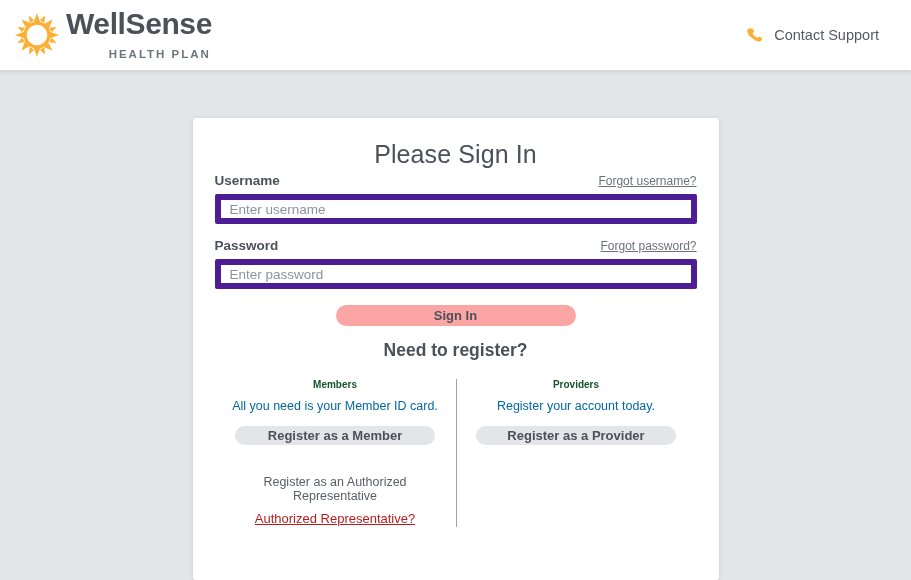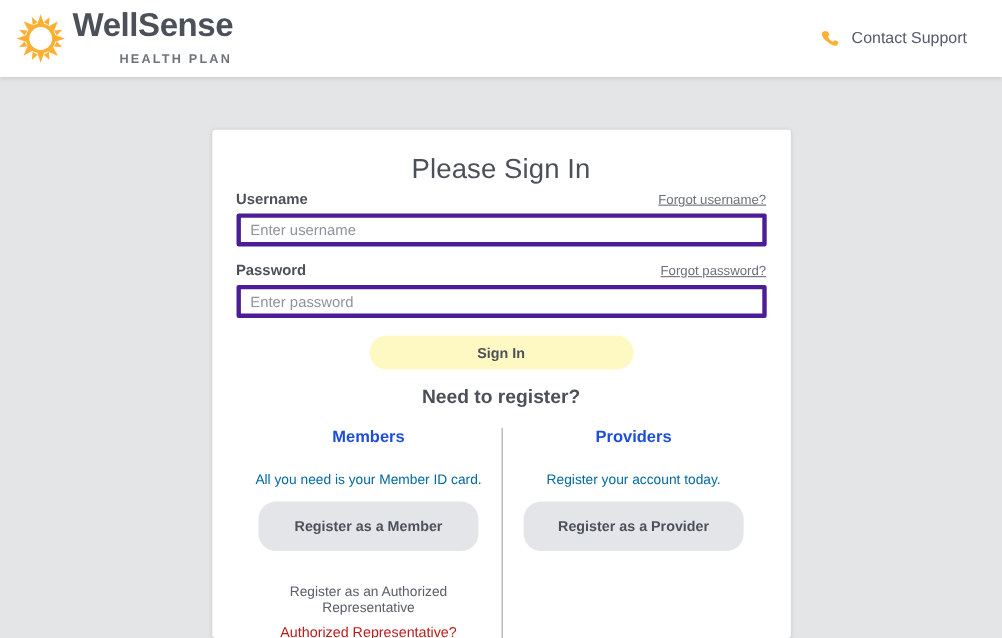--- a/index.html
+++ b/index.html
@@ -117,43 +117,43 @@
     font-size: 12px;
     color: #6c717a;
     text-decoration: underline;
     cursor: pointer;
   }
 
   .field-input {
     display: block;
     width: 100%;
     height: 30px;
-    border: 4px solid #4c1d95;
+    border: 6px solid #4c1d95;
     border-radius: 2px;
     padding: 0 9px;
     font-family: "Liberation Sans", sans-serif;
     font-size: 13.5px;
     color: #4c5059;
     background: #fff;
     outline: none;
   }
 
   .field-input::placeholder { color: #8e939b; }
 
   .signin-wrap {
     display: flex;
     justify-content: center;
     margin-top: 16px;
     margin-bottom: 14px;
   }
 
   .signin-button {
     width: 240px;
-    height: 31px;
-    background: #fef9c3;
+    height: 21px;
+    background: #fca5a5;
     border: none;
     border-radius: 16px;
     font-family: "Liberation Sans", sans-serif;
     font-size: 13px;
     font-weight: bold;
     color: #4c5059;
     cursor: pointer;
   }
 
   
@@ -182,36 +182,36 @@
   .divider {
     position: absolute;
     left: 50%;
     top: 0;
     bottom: 0;
     width: 1px;
     background: #9ea2a8;
   }
 
   .col-heading {
-    font-size: 15px;
-    font-weight: bold;
-    color: #1d4ed8;
-    margin-bottom: 23px;
+    font-size: 10px;
+    font-weight: bold;
+    color: #14532d;
+    margin-bottom: 9px;
   }
 
   .col-sub {
     font-size: 12.5px;
     color: #0369a1;
     margin-bottom: 13px;
     text-align: center;
   }
 
   .register-button {
     width: 200px;
-    height: 45px;
+    height: 19px;
     background: #e3e5e8;
     border: none;
     border-radius: 16px;
     font-family: "Liberation Sans", sans-serif;
     font-size: 13px;
     font-weight: bold;
     color: #4c5059;
     cursor: pointer;
   }
 

